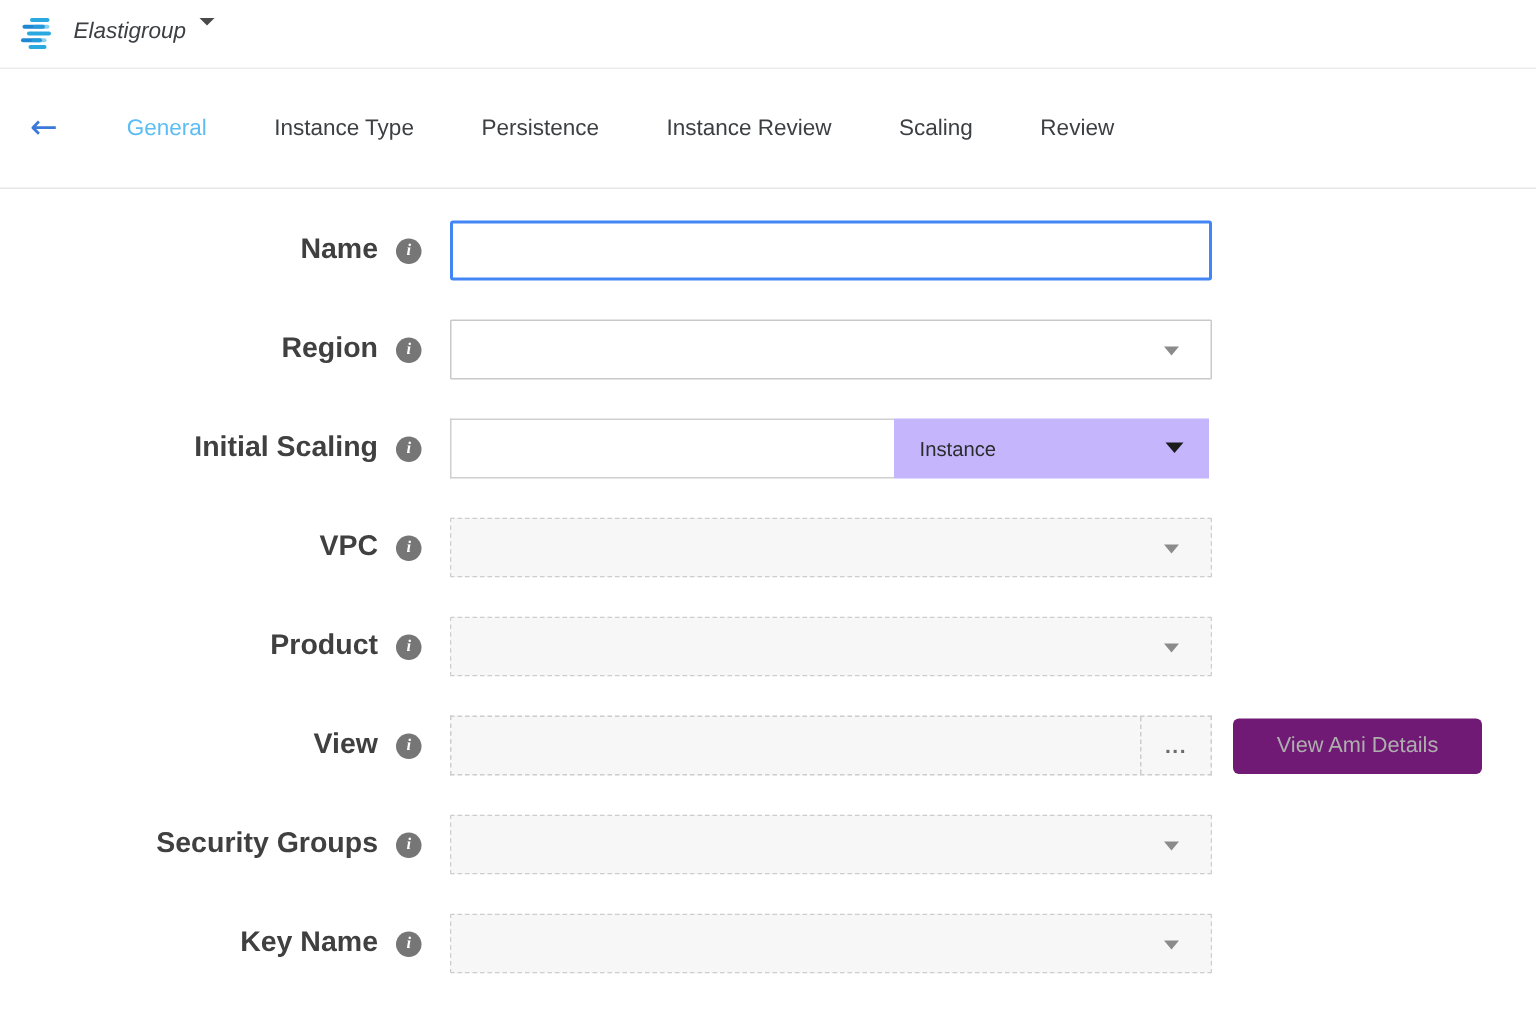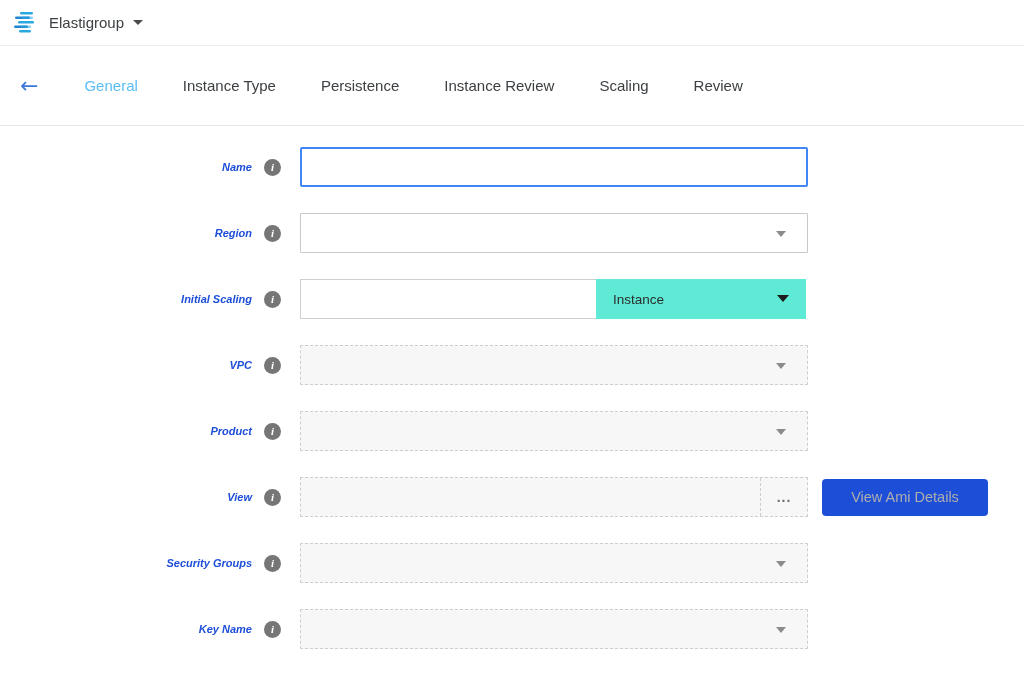--- a/index.html
+++ b/index.html
@@ -2,73 +2,73 @@
 <html><head>
 <meta charset="utf-8">
 <style>
   * { box-sizing: border-box; margin: 0; padding: 0; }
   html, body { width: 1024px; height: 688px; background: #fff; overflow: hidden;
     font-family: "Liberation Sans", "DejaVu Sans", sans-serif; }
 
   
   .header { height: 46px; display: flex; align-items: center; padding-left: 13px;
     border-bottom: 1px solid #ececec; background: #fff; }
-  .brand { display: flex; align-items: center; cursor: pointer; }
+  .brand { display: flex; cursor: pointer; font-style: italic; }
   .logo { width: 26px; height: 21px; margin-right: 10px; }
   .app-title { font-size: 15px; color: #3c4043; margin-right: 9px; }
   .caret-sm { width: 0; height: 0; border-left: 5px solid transparent;
     border-right: 5px solid transparent; border-top: 5px solid #4a4a4a; }
 
   
   .nav { height: 80px; display: flex; align-items: center; padding-left: 20px;
     border-bottom: 1px solid #e6e6e6; background: #fff; }
   .back-arrow { font-family: "DejaVu Sans", sans-serif; color: #3b78d8; font-size: 22px;
     line-height: 1; margin-right: 46px; cursor: pointer; }
   .nav-item { font-size: 15px; color: #3c4043; margin-right: 45px; cursor: pointer; white-space: nowrap; }
   .nav-item.active { color: #5bbdf3; }
 
   
   .form { padding-top: 21px; }
   .row { display: flex; align-items: center; height: 40px; margin-bottom: 26px; }
   .label-wrap { width: 281px; display: flex; align-items: center; justify-content: flex-end; flex: none; }
-  .field-label { font-size: 11px; font-weight: 700; color: #1d4ed8; white-space: nowrap; font-style: italic; }
+  .field-label { font-size: 19px; font-weight: 700; color: #404040; white-space: nowrap; }
   .info-icon { width: 17px; height: 17px; margin-left: 12px; border-radius: 50%;
     background: #767676; color: #fff; font-size: 11px; font-weight: 700; font-style: italic;
     display: flex; align-items: center; justify-content: center; cursor: pointer; flex: none;
     font-family: "Liberation Serif", serif; }
   .control { margin-left: 19px; display: flex; align-items: center; }
 
   .text-input { width: 508px; height: 40px; border: 2px solid #4285f4; border-radius: 2px;
     outline: none; padding: 0 10px; font-size: 14px; color: #333; background: #fff; }
 
   .select { position: relative; width: 508px; height: 40px; background: #fff;
     border: 1px solid #c9c9c9; border-radius: 1px; cursor: pointer; }
   .select .caret { position: absolute; right: 21px; top: 17px; width: 0; height: 0;
     border-left: 5px solid transparent; border-right: 5px solid transparent;
     border-top: 6px solid #8b8b8b; }
   .select.disabled { border: 1px dashed #cdcdcd; background: #f7f7f7; }
   .select .sel-value { position: absolute; left: 12px; top: 11px; font-size: 13.5px; color: #444; }
 
   .cap-input { width: 296px; height: 40px; border: 1px solid #cfcfcf; border-right: none;
     outline: none; padding: 0 10px; font-size: 14px; color: #333; background: #fff; }
-  .unit-select { position: relative; width: 210px; height: 40px; background: #5eead4;
+  .unit-select { position: relative; width: 210px; height: 40px; background: #c4b5fd;
     cursor: pointer; display: flex; align-items: center; }
   .unit-select .unit-label { font-size: 13.5px; color: #2c2c2c; margin-left: 17px; }
   .unit-select .caret { position: absolute; right: 17px; top: 16px; width: 0; height: 0;
     border-left: 6px solid transparent; border-right: 6px solid transparent;
     border-top: 7px solid #1c1c1c; }
 
   .image-box { position: relative; width: 508px; height: 40px; background: #f7f7f7;
     border: 1px dashed #cdcdcd; }
   .browse-btn { position: absolute; right: 0; top: 0; width: 47px; height: 38px;
     border-left: 1px dashed #cdcdcd; display: flex; align-items: center; justify-content: center;
     color: #6b6b6b; font-size: 14px; font-weight: 700; letter-spacing: 1px; cursor: pointer; }
 
   .action-btn { width: 166px; height: 37px; margin-left: 14px; border: none; border-radius: 4px;
-    background: #1d4ed8; color: #aeaeae; font-size: 14.5px; cursor: pointer;
+    background: #701a75; color: #aeaeae; font-size: 14.5px; cursor: pointer;
     display: flex; align-items: center; justify-content: center; white-space: nowrap;
     font-family: "Liberation Sans", sans-serif; }
 </style>
 </head>
 <body>
 
 <div class="header">
   <div class="brand">
     <svg class="logo" viewBox="0 0 26 21">
       <rect x="7" y="0" width="13" height="2.6" rx="1.3" fill="#2aa9e0"></rect>

